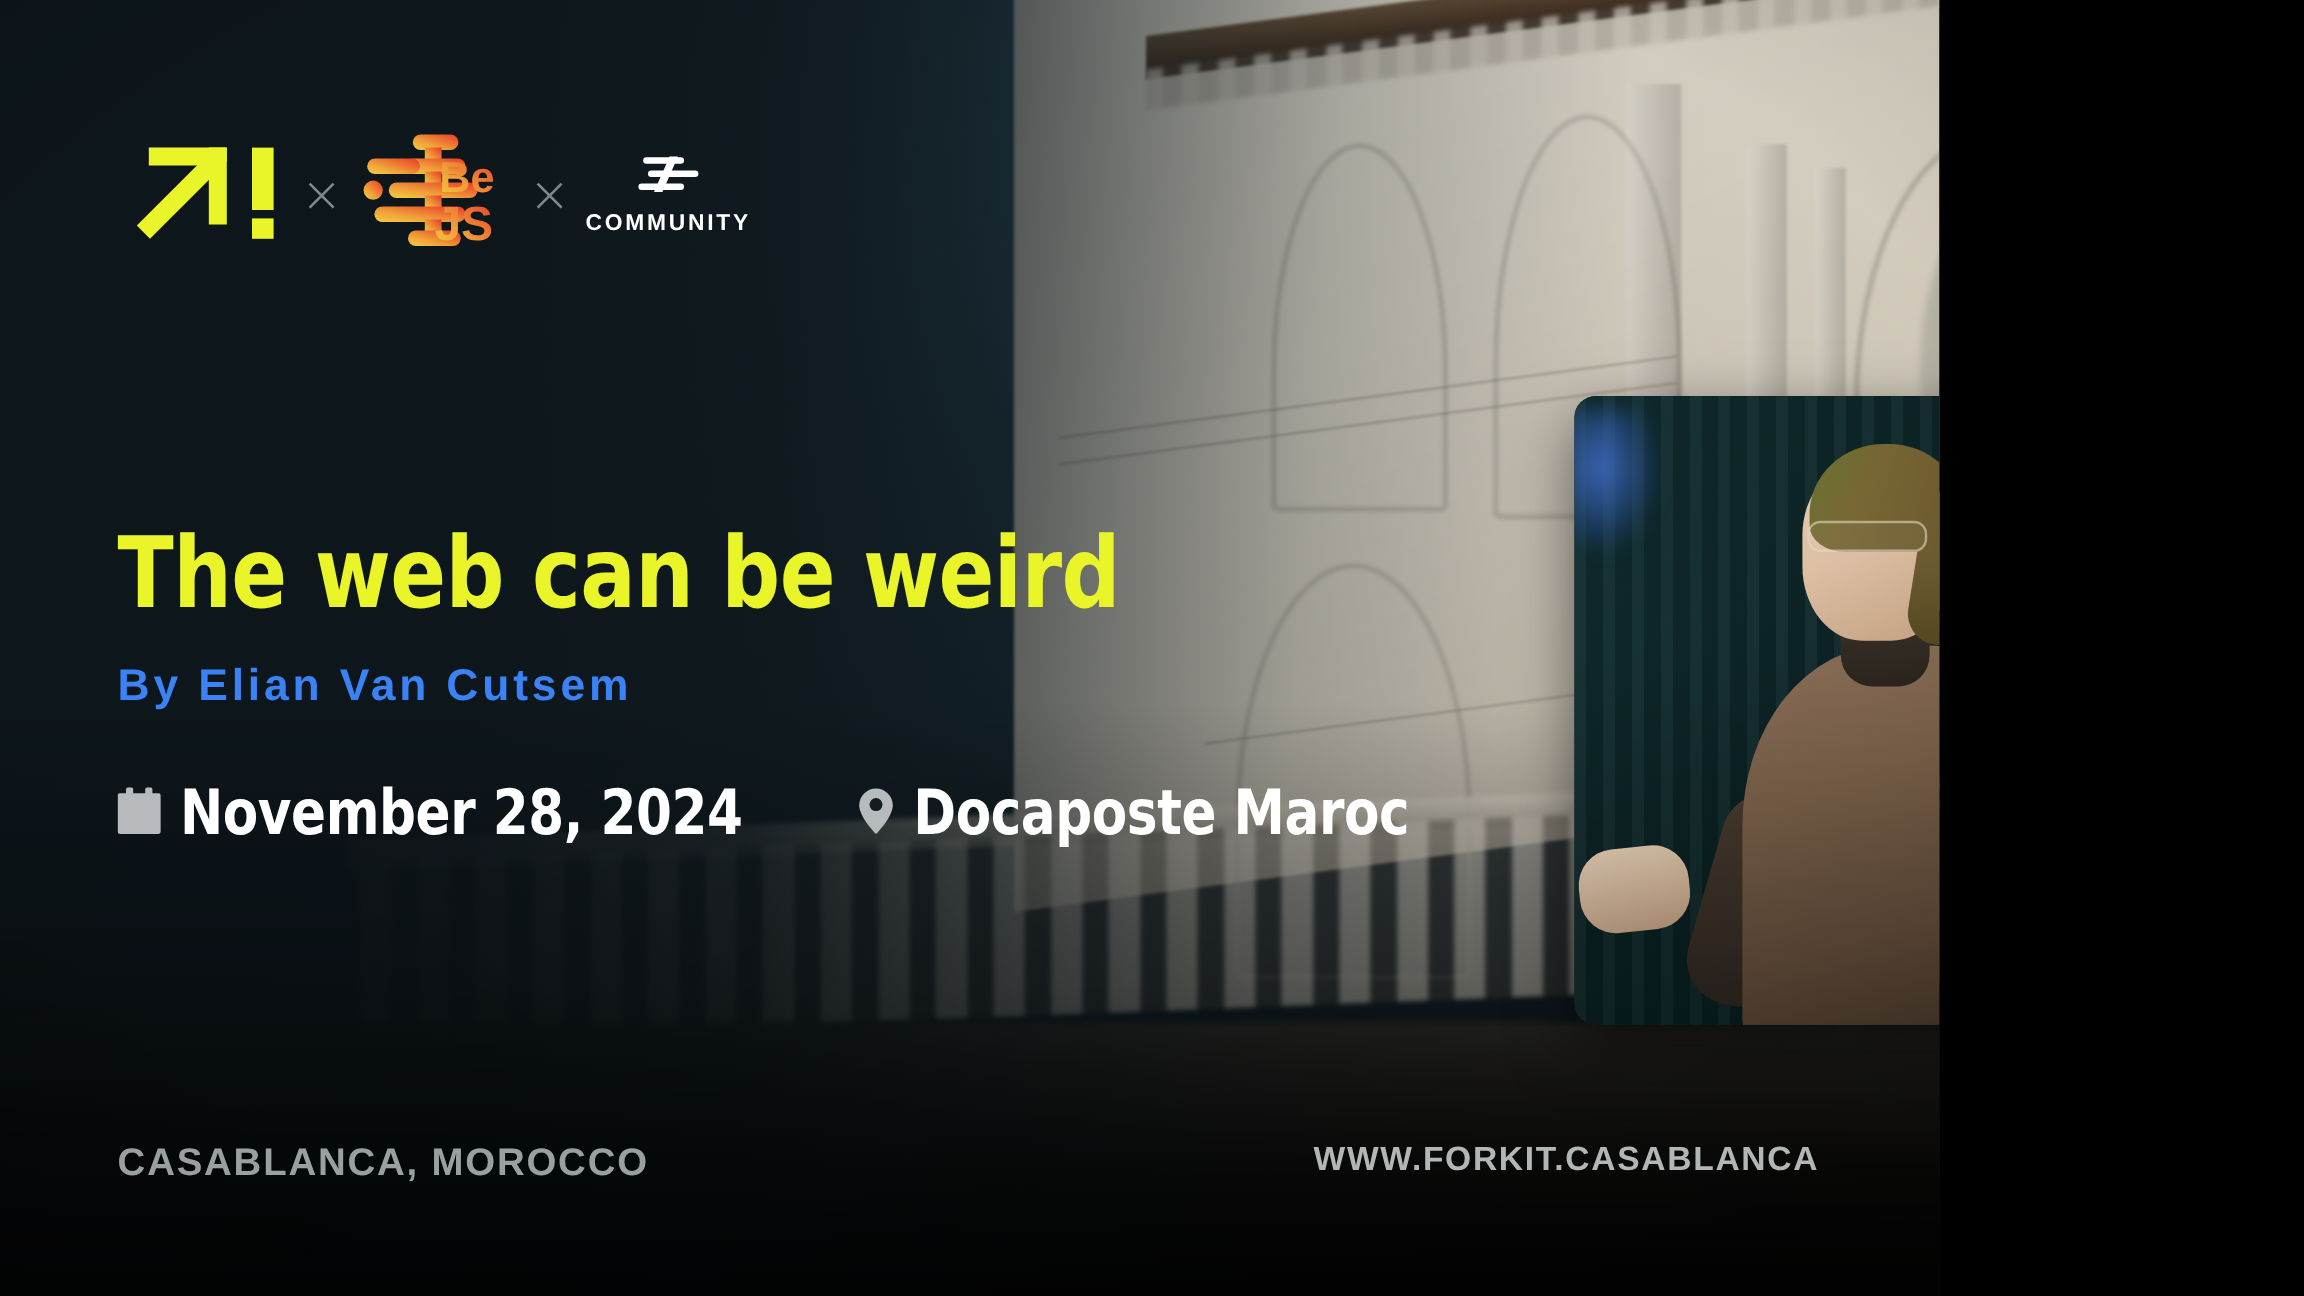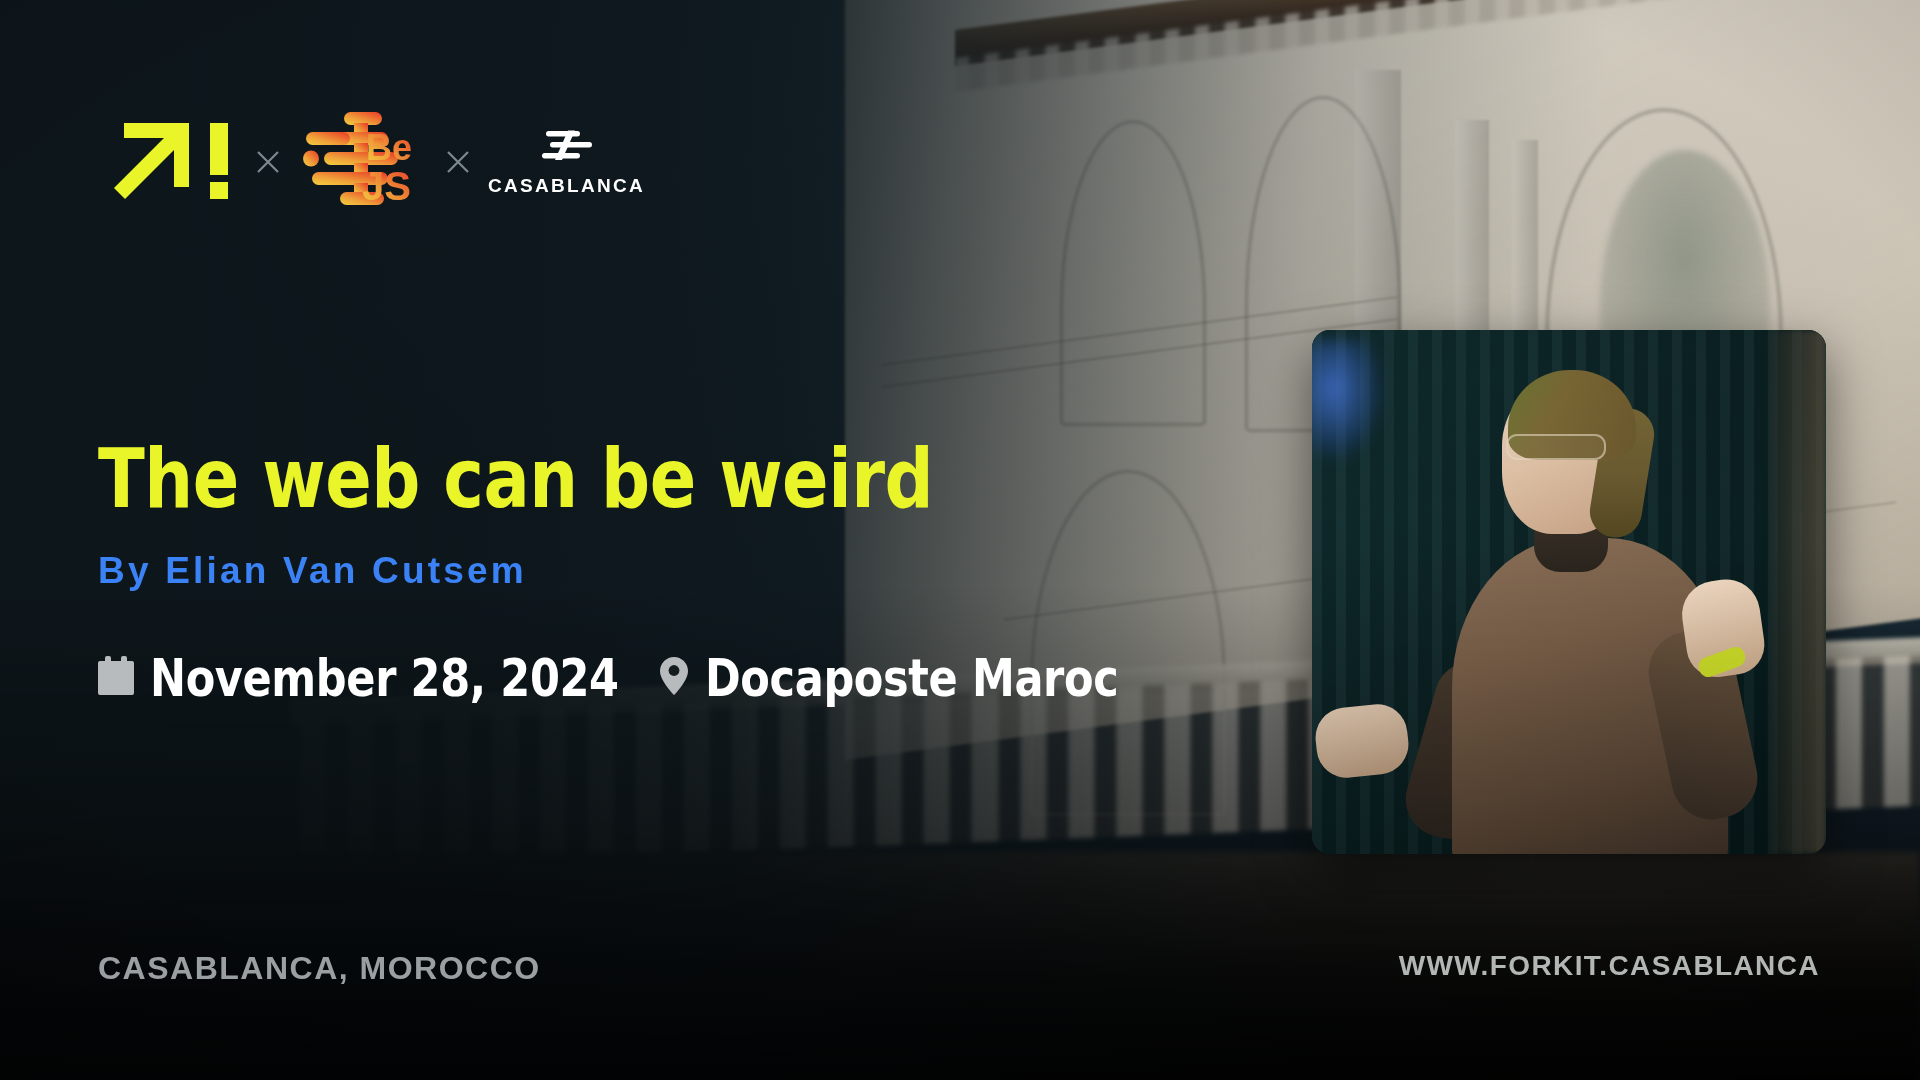--- a/index.html
+++ b/index.html
@@ -7,21 +7,21 @@
     margin: 0;
     padding: 0;
     background: #000;
   }
   body {
     font-family: "Liberation Sans", sans-serif;
   }
 
   .poster {
     position: relative;
-    width: 1920px;
+    width: 1616px;
     height: 1080px;
     overflow: hidden;
     background: #0d1417;
   }
 
   
   .bg {
     position: absolute;
     inset: 0;
     overflow: hidden;
@@ -245,20 +245,21 @@
     line-height: 1;
     white-space: nowrap;
   }
 
   .meta-row {
     position: absolute;
     left: 98px;
     top: 652px;
     display: flex;
     align-items: center;
+    gap: 56px;
     white-space: nowrap;
   }
   .meta-item {
     display: flex;
     align-items: center;
     gap: 16px;
   }
   .meta-text {
     color: #ffffff;
     font-size: 52px;
@@ -547,21 +548,21 @@
       <span>
         <svg width="58" height="34" viewBox="0 0 58 34" aria-hidden="true">
           <g fill="#ffffff">
             <rect x="8" y="2" width="34" height="5.4" rx="2.7"></rect>
             <rect x="12" y="13" width="42" height="5.4" rx="2.7"></rect>
             <rect x="4" y="24" width="38" height="5.4" rx="2.7"></rect>
             <path d="M30 1.5 L37 1.5 L24 31 L17 31 Z"></path>
           </g>
         </svg>
       </span>
-      <span class="docaposte-word">CASABLANCA</span>
+      <span class="docaposte-word">COMMUNITY</span>
     </div>
 
   </div>
 
   <h1 class="title">The web can be weird</h1>
   <p class="byline">By Elian Van Cutsem</p>
 
   <div class="meta-row">
 
     <div class="meta-item">

